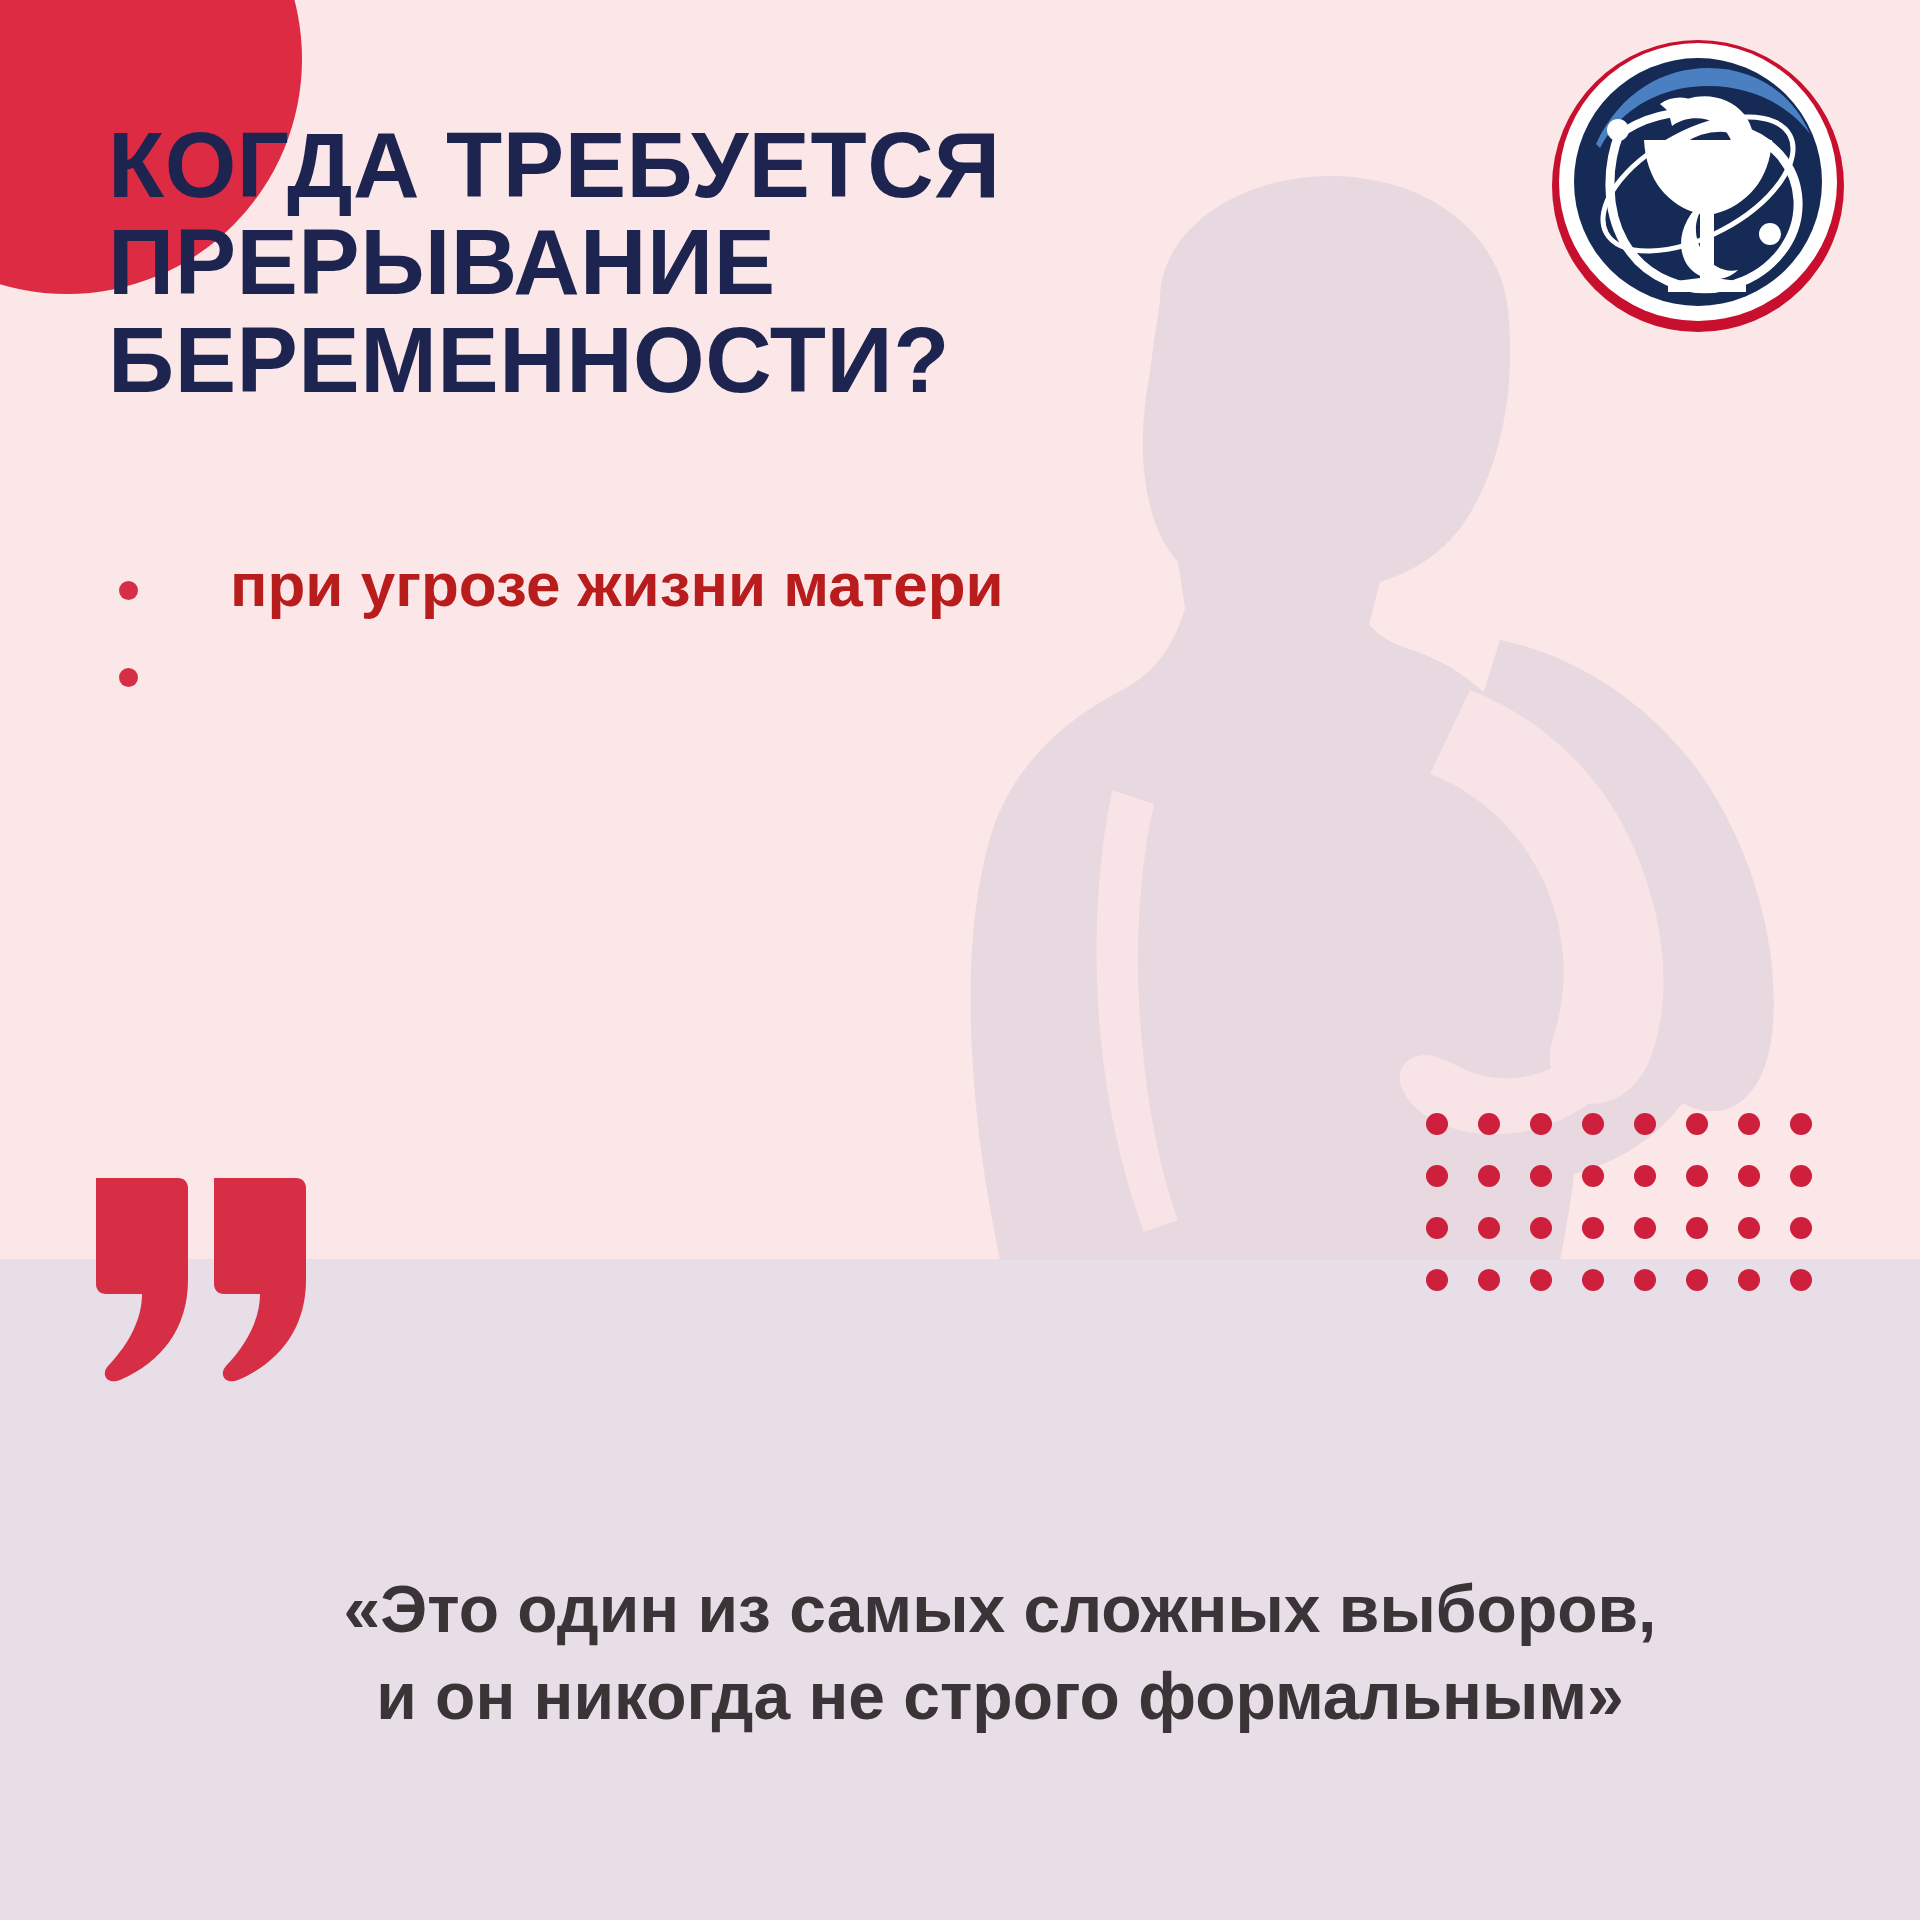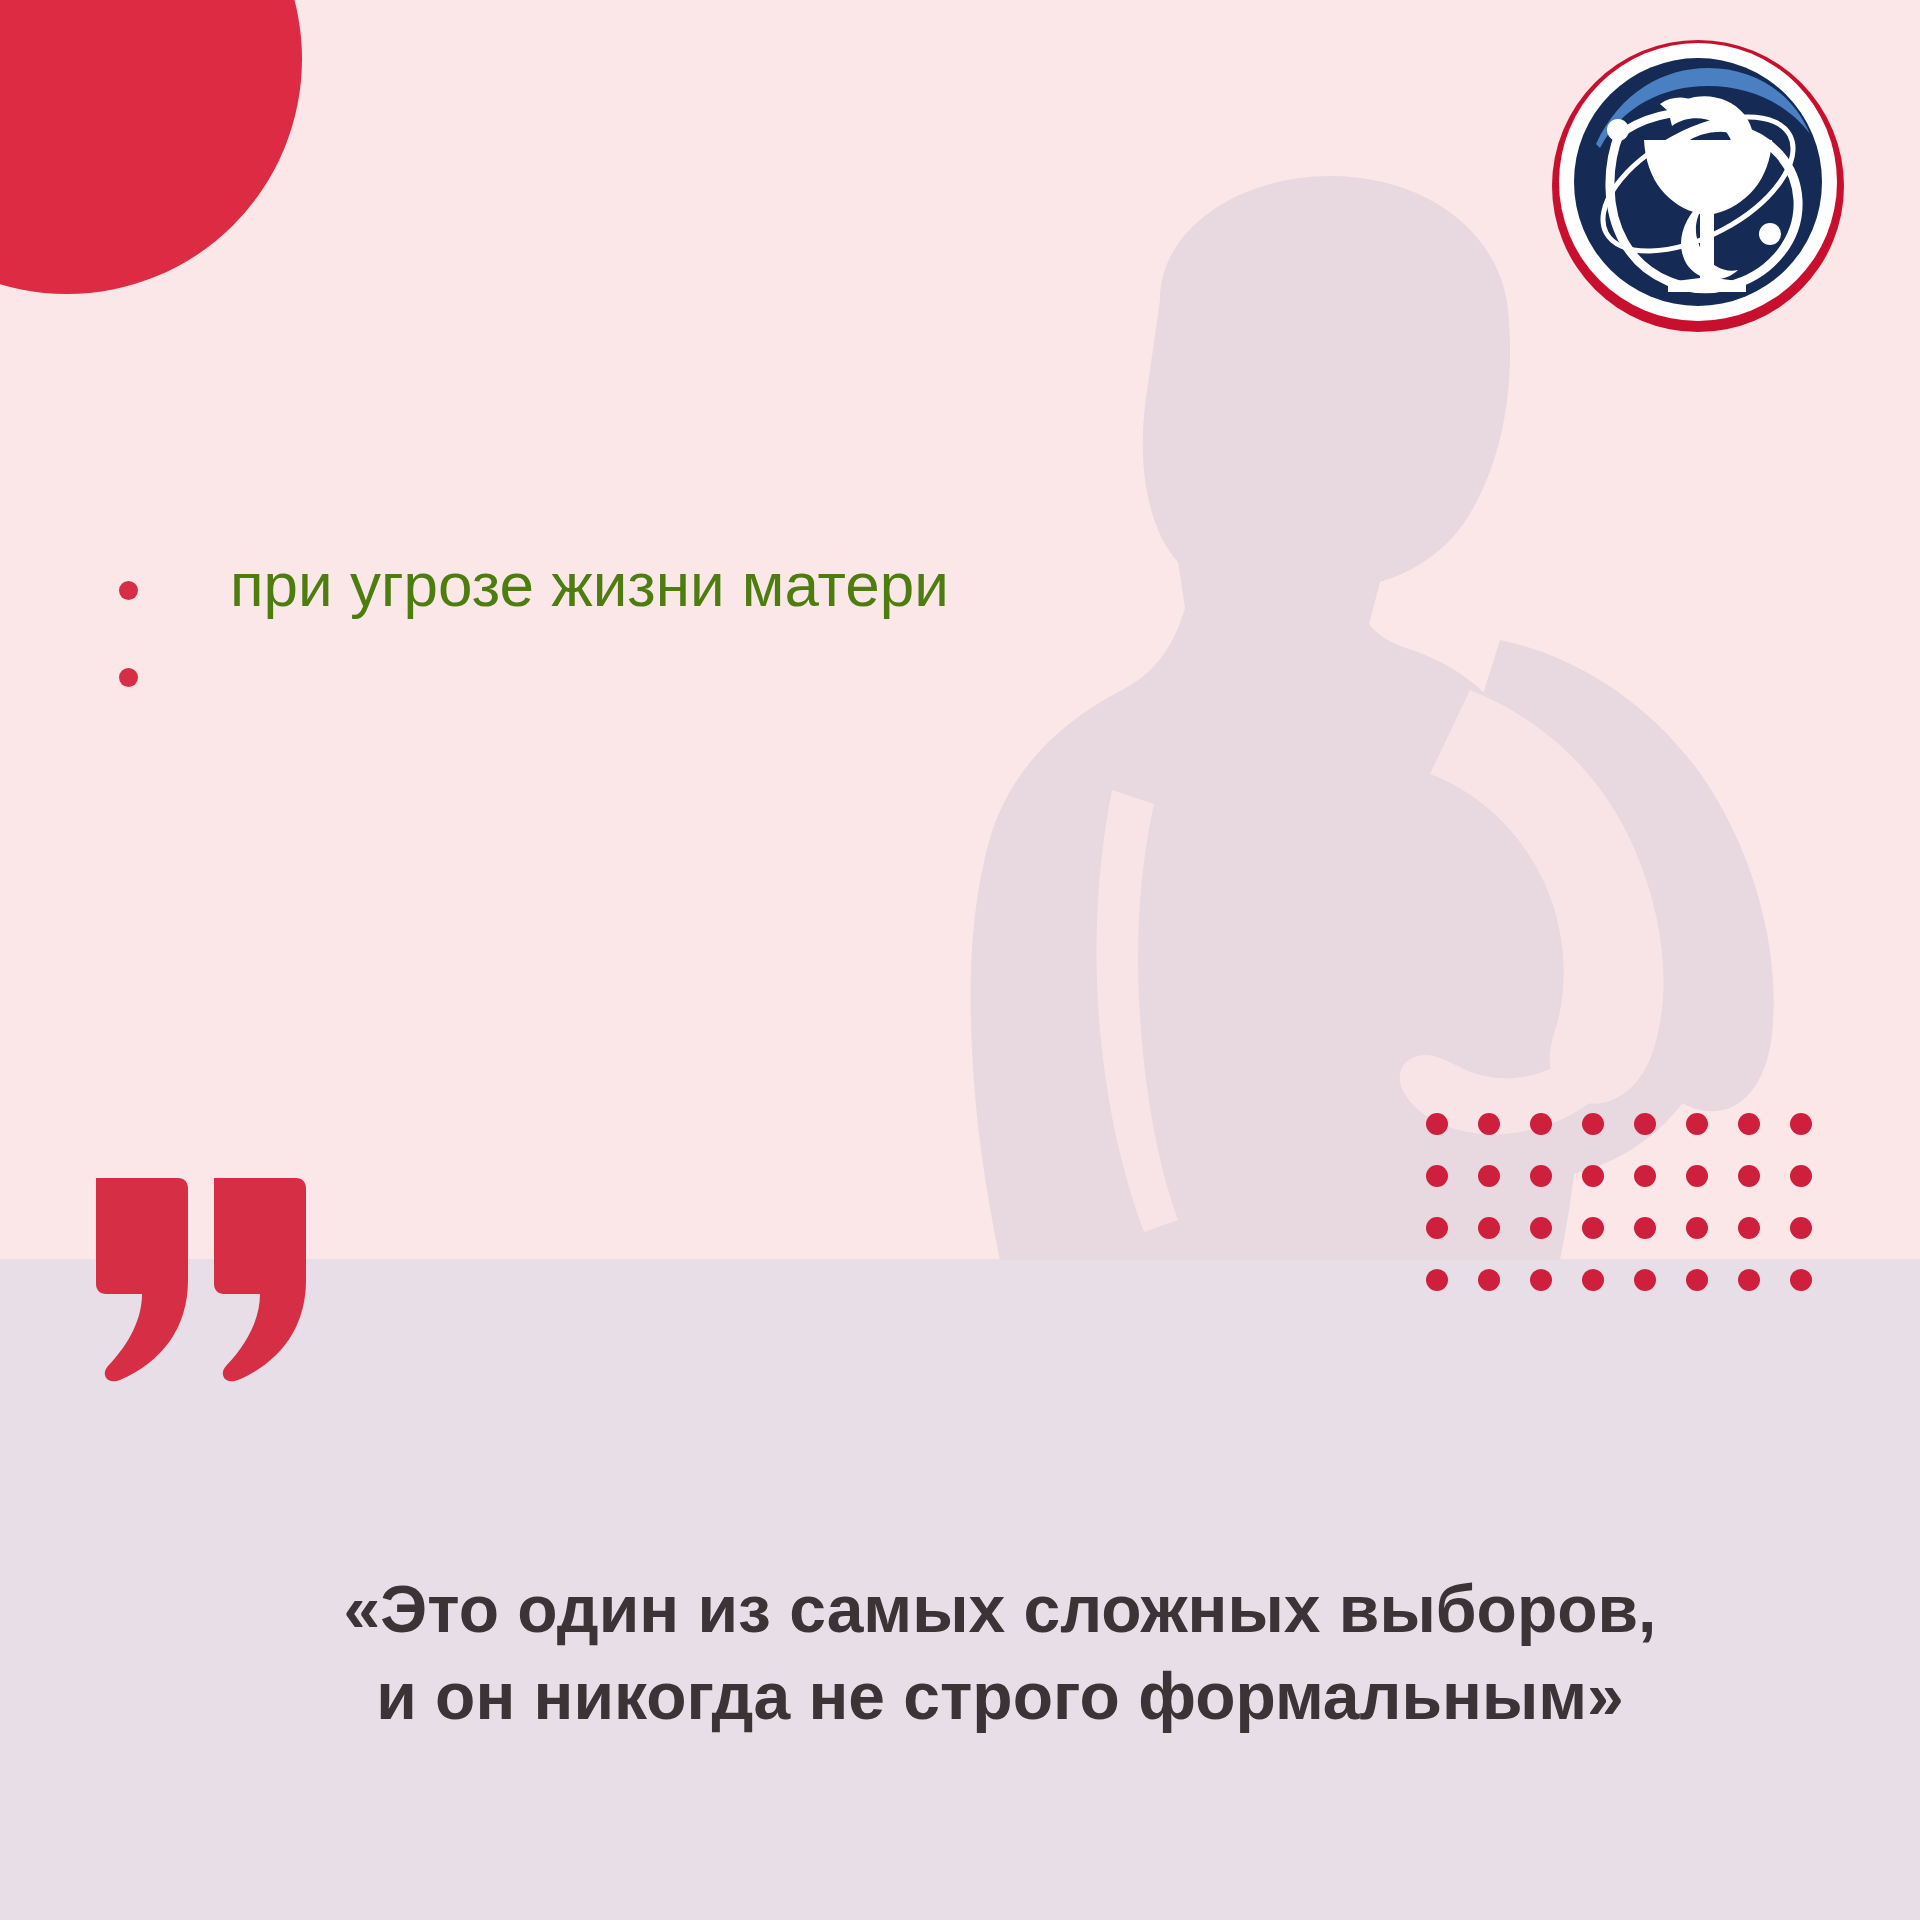--- a/index.html
+++ b/index.html
@@ -84,24 +84,24 @@
     top: 545px;
     width: 1290px;
     margin: 0;
     padding: 0;
     list-style: none;
   }
   .bullets li {
     position: relative;
     padding-left: 130px;
     margin-bottom: 8px;
-    color: #4d7c0f;
+    color: #b91c1c;
     font-size: 62px;
     line-height: 1.28;
-    font-weight: 400;
+    font-weight: 700;
   }
   .bullets li .dot {
     position: absolute;
     left: 19px;
     top: 36px;
     width: 19px;
     height: 19px;
     background: #D62E45;
     border-radius: 50%;
   }
@@ -225,20 +225,25 @@
                  C598 966, 562 950, 546 926
                  C534 908, 540 890, 558 886
                  C574 882, 588 892, 606 900
                  C638 914, 680 910, 708 888
                  C726 874, 736 856, 740 836
                  Z"></path>
       </g>
     </svg>
   </div>
 
+  <h1 class="heading">
+    <span class="hl">КОГДА ТРЕБУЕТСЯ</span>
+    <span class="hl">ПРЕРЫВАНИЕ</span>
+    <span class="hl">БЕРЕМЕННОСТИ?</span>
+  </h1>
 
   <div class="logo">
     <svg width="300" height="300" viewBox="0 0 300 300" xmlns="http://www.w3.org/2000/svg">
 
       <circle cx="150" cy="152" r="146" fill="#C8102E"></circle>
 
       <circle cx="150" cy="148" r="139" fill="#FFFFFF"></circle>
 
       <circle cx="150" cy="148" r="124" fill="#152A55"></circle>
 

